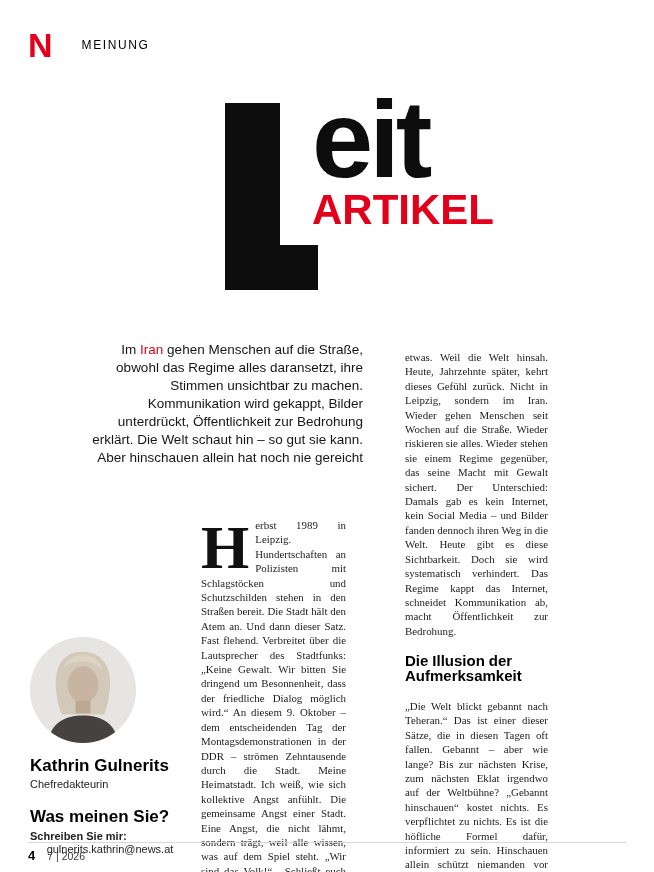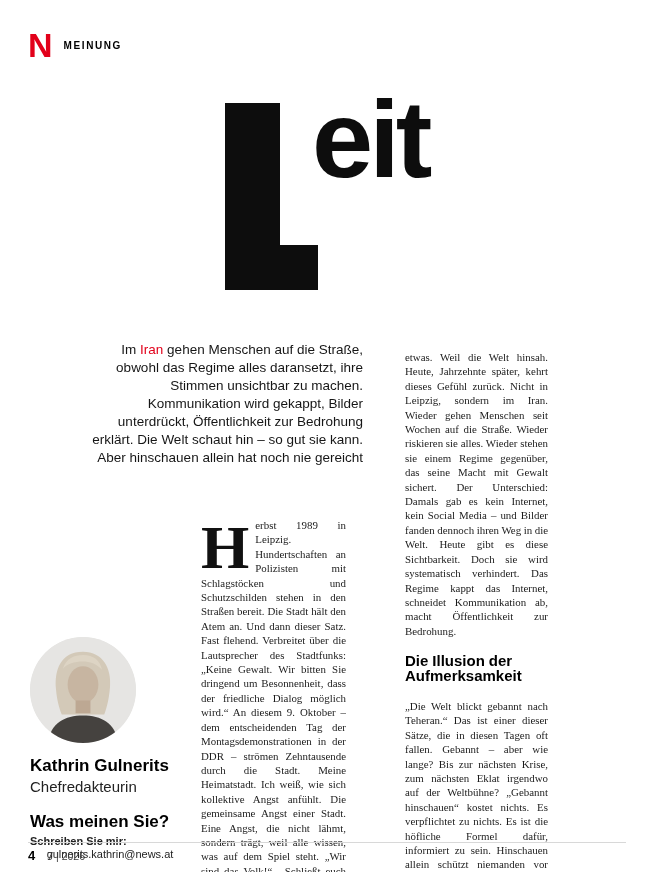--- a/index.html
+++ b/index.html
@@ -4,21 +4,21 @@
 <style>
   html,body { margin:0; padding:0; background:#ffffff; }
   .page {
     position:relative; width:654px; height:872px; background:#ffffff;
     font-family:"Liberation Sans", sans-serif; color:#1a1a1a; overflow:hidden;
   }
 
   
   .masthead { position:absolute; left:28px; top:28px; display:flex; align-items:center; }
   .logo-n { font-size:34px; font-weight:800; color:#e2001a; line-height:1; letter-spacing:-1px; }
-  .section-label { margin-left:12px; font-size:10px; font-weight:bold; letter-spacing:1.6px; color:#000; }
+  .section-label { margin-left:30px; font-size:12px; font-weight:normal; letter-spacing:1.6px; color:#000; }
 
   
   .big-l { position:absolute; left:225px; top:103px; width:93px; height:187px; }
   .big-l .stem { position:absolute; left:0; top:0; width:55px; height:187px; background:#0d0d0d; }
   .big-l .foot { position:absolute; left:0; bottom:0; width:93px; height:45px; background:#0d0d0d; }
   .big-l .sr { position:absolute; opacity:0; font-size:4px; }
   .title-rest {
     position:absolute; left:312px; top:84px; font-size:110px; font-weight:bold;
     letter-spacing:-4px; line-height:1; color:#0d0d0d; font-family:"Liberation Sans", sans-serif;
   }
@@ -50,21 +50,21 @@
   .subhead {
     font-family:"Liberation Sans", sans-serif; font-weight:bold; font-size:15px;
     margin:9px 0 5px 0; text-align:left; color:#000;
   }
   .col p { margin:16px; }
 
   
   .author { position:absolute; left:30px; top:637px; width:160px; }
   .avatar-wrap { width:106px; height:106px; border-radius:50%; overflow:hidden; background:#e5e4e2; }
   .author-name { margin-top:13px; font-size:17px; font-weight:bold; color:#000; }
-  .author-role { margin-top:2px; font-size:15px; color:#222; }
+  .author-role { margin-top:2px; font-size:11px; color:#222; }
   .author-cta-title { margin-top:17px; font-size:17px; font-weight:bold; color:#000; }
   .author-cta-line { margin-top:3px; font-size:11px; color:#222;font-weight:bold; }
   .author-email { font-size:11px; color:#222; text-decoration:none; display:block; margin-top:1px;text-align:center; }
 
   
   .footer-rule { position:absolute; left:28px; top:842px; width:598px; height:1px; background:#d8d8d8; }
   .footer { position:absolute; left:28px; top:848px; display:flex; align-items:baseline; }
   .footer-page { font-size:13px; font-weight:bold; color:#000; }
   .footer-issue { font-size:10.5px; color:#3a3a3a; margin-left:12px; }
 </style>
@@ -77,20 +77,21 @@
     <span class="logo-n">N</span>
     <span class="section-label">MEINUNG</span>
   </div>
 
   <div class="big-l">
     <span class="sr">L</span>
     <div class="stem"></div>
     <div class="foot"></div>
   </div>
   <div class="title-rest">eit</div>
+  <div class="title-kicker">ARTIKEL</div>
 
   <div class="intro">
     <span>Im </span><span class="hl">Iran</span><span> gehen Menschen auf die Straße, obwohl das Regime alles daransetzt, ihre Stimmen unsichtbar zu machen. Kommunikation wird gekappt, Bilder unterdrückt, Öffentlichkeit zur Bedrohung erklärt. Die Welt schaut hin – so gut sie kann. Aber hinschauen allein hat noch nie gereicht</span>
   </div>
 
   <div class="col col-middle">
     <p><span class="dropcap">H</span><span>erbst 1989 in Leipzig. Hundertschaften an Polizisten mit Schlagstöcken und Schutzschilden stehen in den Straßen bereit. Die Stadt hält den Atem an. Und dann dieser Satz. Fast flehend. Verbreitet über die Lautsprecher des Stadtfunks: „Keine Gewalt. Wir bitten Sie dringend um Besonnenheit, dass der friedliche Dialog möglich wird.“ An diesem 9. Oktober – dem entscheidenden Tag der Montagsdemonstrationen in der DDR – strömen Zehntausende durch die Stadt. Meine Heimatstadt. Ich weiß, wie sich kollektive Angst anfühlt. Die gemeinsame Angst einer Stadt. Eine Angst, die nicht lähmt, sondern trägt, weil alle wissen, was auf dem Spiel steht. „Wir sind das Volk!“, „Schließt euch an!“, „Keine Gewalt!“: Tage später gelangen heimlich gefilmte Aufnahmen dieser Demonstration in die Tagesthemen der ARD. Hinausgeschmuggelt aus einem überwachten Land. In diesem Moment kippte</span></p>
   </div>
 
   <div class="col col-right">

